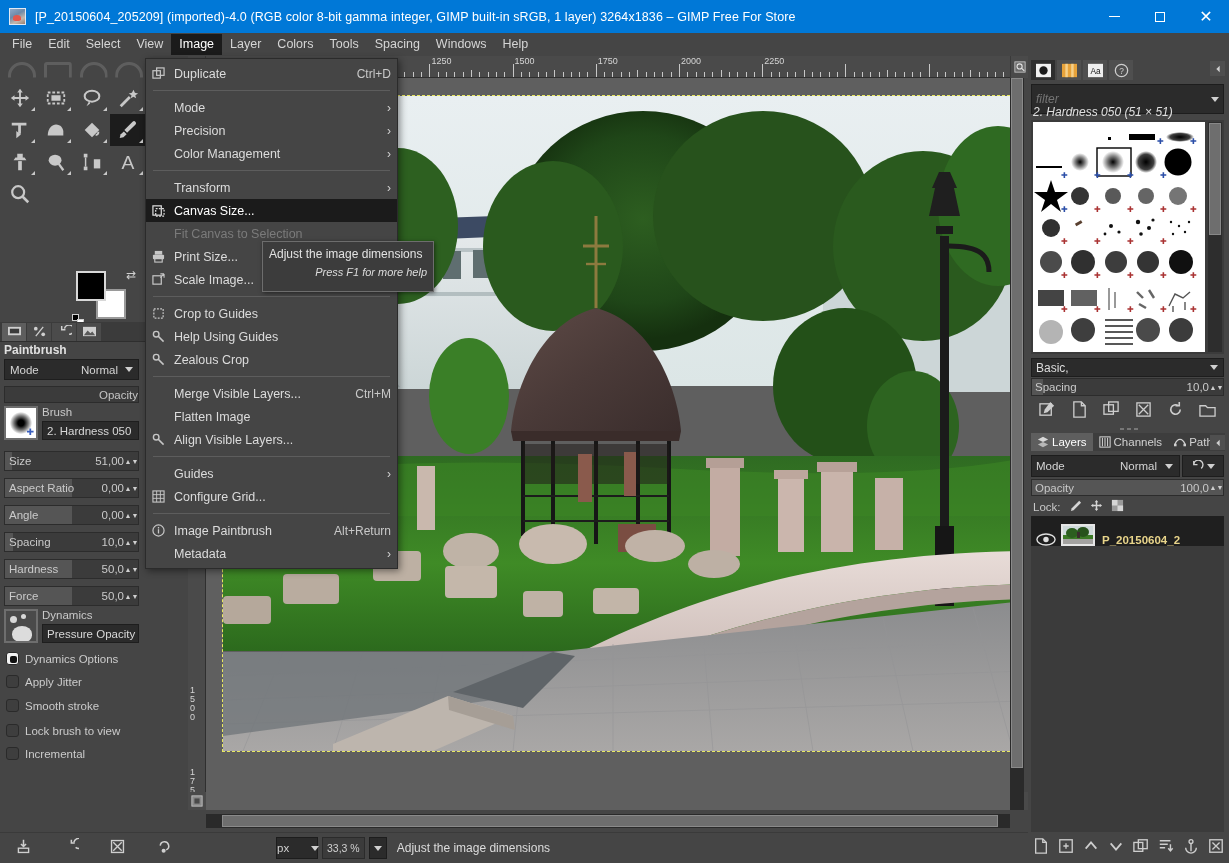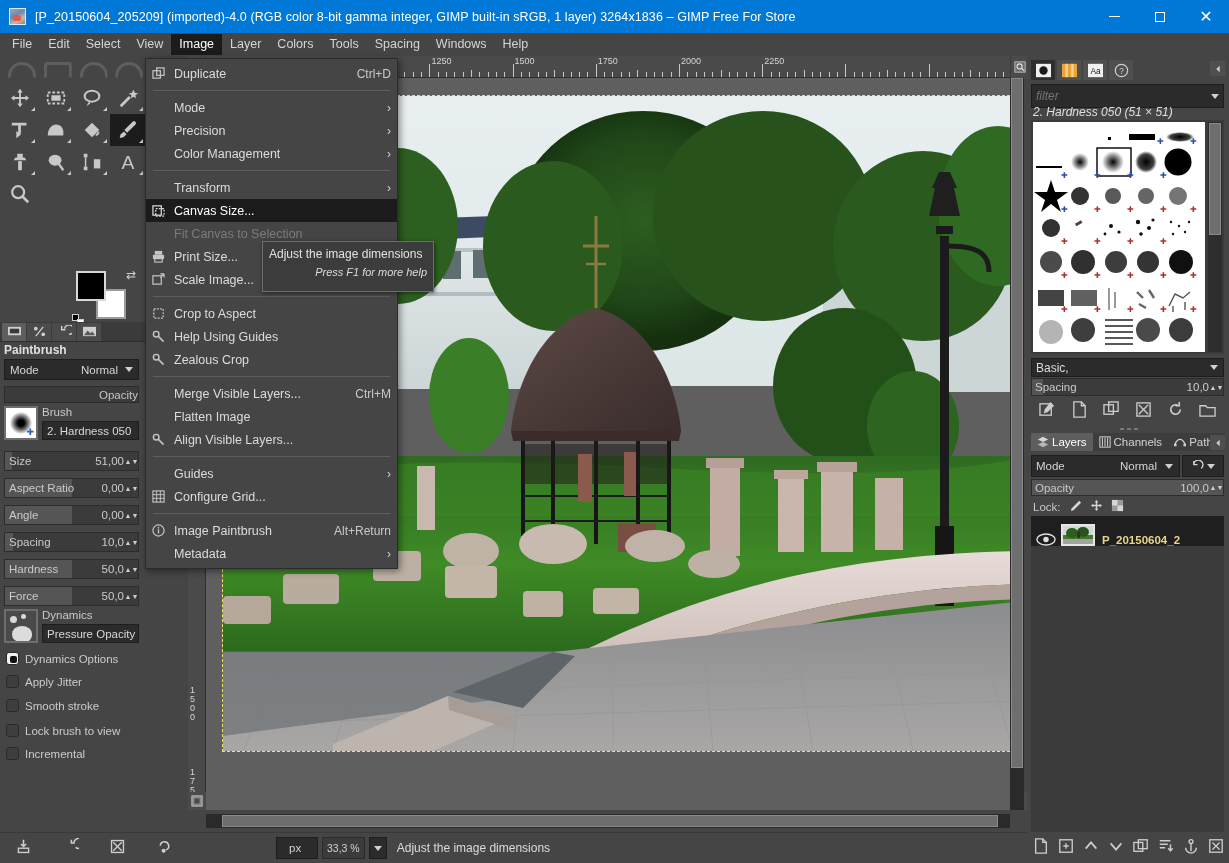--- a/index.html
+++ b/index.html
@@ -206,35 +206,35 @@
   }
   .scroll-v .thumb { position:absolute; top:0px; left:1px; width:12px; height:690px; background:#6e6e6e; border:1px solid #8a8a8a;}
 
   .statusbar {
     position:absolute; left:188px; top:832px; width:840px; height:31px;
     background:#454545; display:flex; align-items:center; padding-left:88px; gap:4px;
     border-top:1px solid #3a3a3a;
   }
   .unit-combo, .zoom-combo {
     height:22px; background:#2b2b2b; border:1px solid #1d1d1d; display:flex; align-items:center;
-    font-size:11.5px; color:#d0d0d0; padding:0 12px; gap:22px;
+    font-size:11.5px; color:#d0d0d0; padding:0 0; gap:22px;
   }
   .unit-combo{ width:42px; }
   .zoom-val { background:#3b3b3b; border:1px solid #2b2b2b; height:22px; display:flex; align-items:center; padding:0 4px; font-size:10.5px; color:#d0d0d0;}
   .zoom-caret-btn{ height:22px; width:18px; background:#2b2b2b; border:1px solid #1d1d1d; display:flex;align-items:center;justify-content:center;}
   .status-text { font-size:12px; color:#dcdcdc; margin-left:6px; }
 
   
   .dock { position:absolute; top:56px; left:1028px; width:201px; height:807px; background:#454545; }
   .dock-tabs { position:absolute; top:4px; left:3px; display:flex; gap:2px; align-items:center;}
   .dock-tab { width:24px;height:20px;background:#4f4f4f;display:flex;align-items:center;justify-content:center;}
   .dock-tab.sel{ background:#2e2e2e; }
   .dock-menu-btn{ position:absolute; right:4px; top:5px; width:15px;height:15px;background:#4f4f4f;display:flex;align-items:center;justify-content:center;}
   .filter-row {
-    position:absolute; top:28px; left:3px; width:193px; height:24px;
+    position:absolute; top:28px; left:3px; width:193px; height:30px;
     background:#2b2b2b; border:1px solid #1d1d1d; display:flex; align-items:center; padding:0 4px;
   }
   .filter-row input{
     background:transparent;border:0;outline:0;color:#7d7d7d;font-style:italic;font-size:12px;
     font-family:"Liberation Sans",sans-serif; width:100%;
   }
   .brush-label{ position:absolute; top:49px; left:5px; font-size:12px; font-style:italic; color:#e0e0e0; }
   .brush-grid-wrap{
     position:absolute; top:64px; left:3px; width:193px; height:234px; background:#3b3b3b;
   }
@@ -1405,21 +1405,21 @@
         </span>
         <span class="dd-label">Scale Image...</span>
       </div>
       <div class="dd-sep"></div>
       <div class="dd-item">
         <span class="dd-ico">
           <svg viewBox="0 0 14 14">
             <rect x="2" y="2" width="10" height="10" fill="none" stroke="#c6c6c6" stroke-width="1.3" stroke-dasharray="2 1.4"></rect>
           </svg>
         </span>
-        <span class="dd-label">Crop to Aspect</span>
+        <span class="dd-label">Crop to Guides</span>
       </div>
       <div class="dd-item">
         <span class="dd-ico">
           <svg viewBox="0 0 14 14">
             <circle cx="4.5" cy="4.5" r="3" fill="none" stroke="#c6c6c6" stroke-width="1.5"></circle>
             <path d="M6.6 6.6 L12.5 12.5" stroke="#c6c6c6" stroke-width="1.6"></path>
           </svg>
         </span>
         <span class="dd-label">Help Using Guides</span>
       </div>

